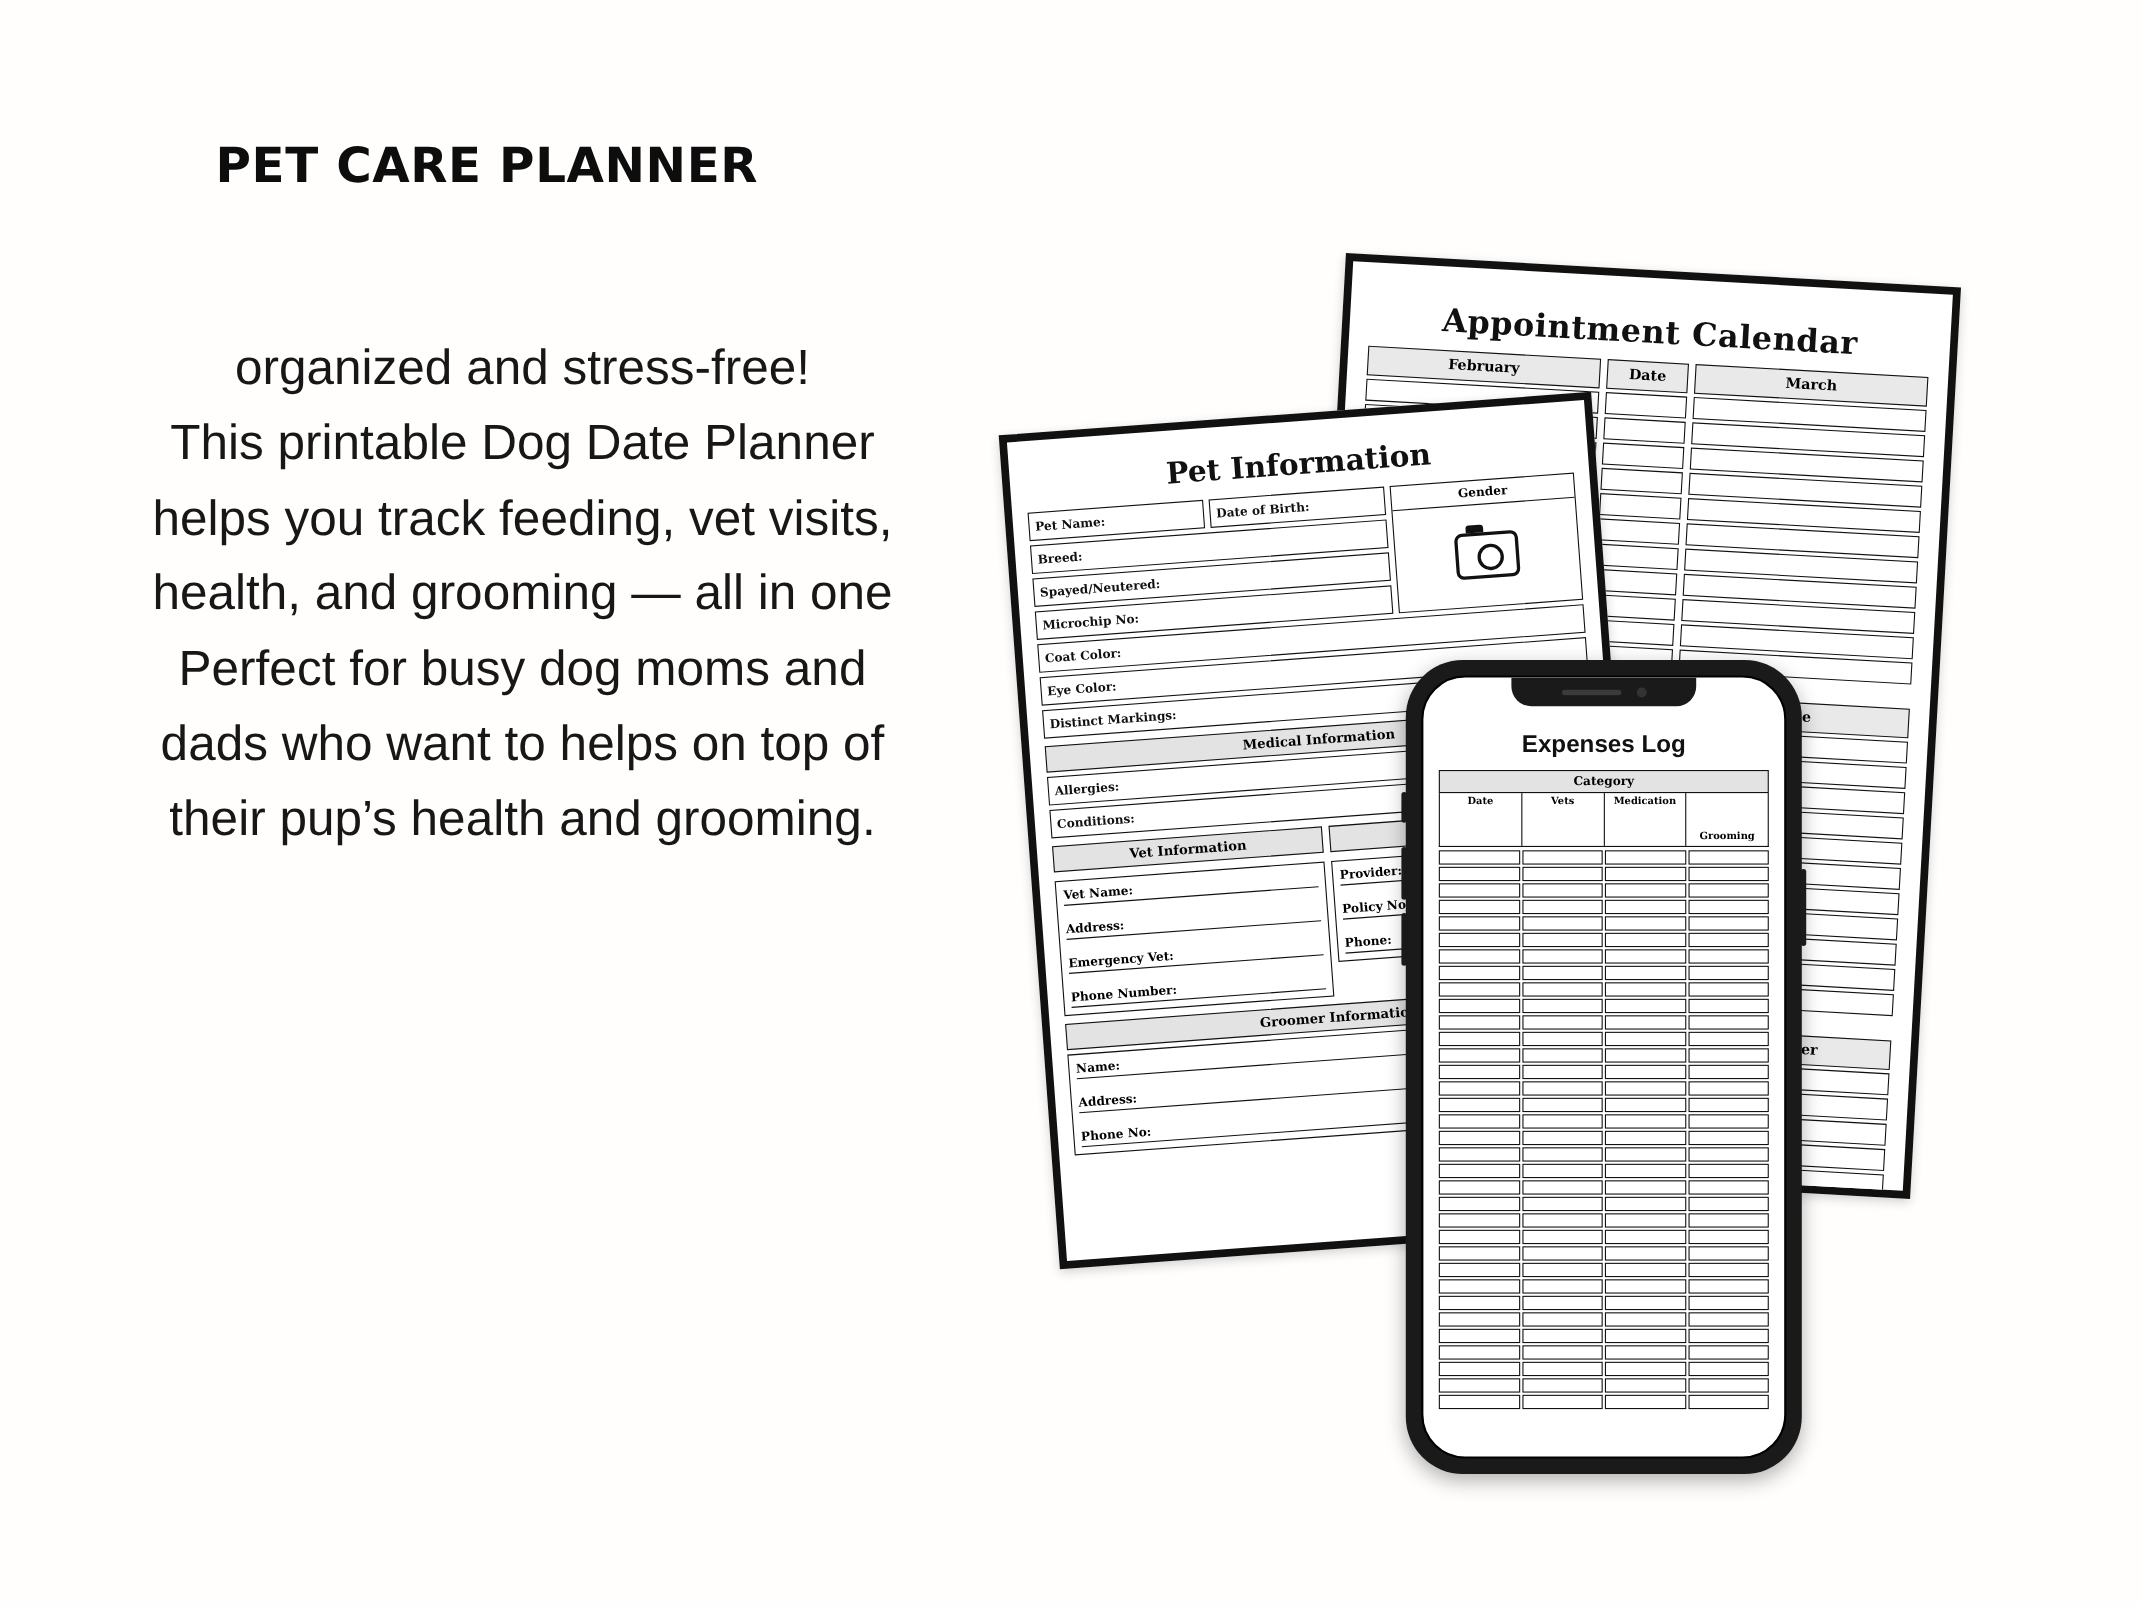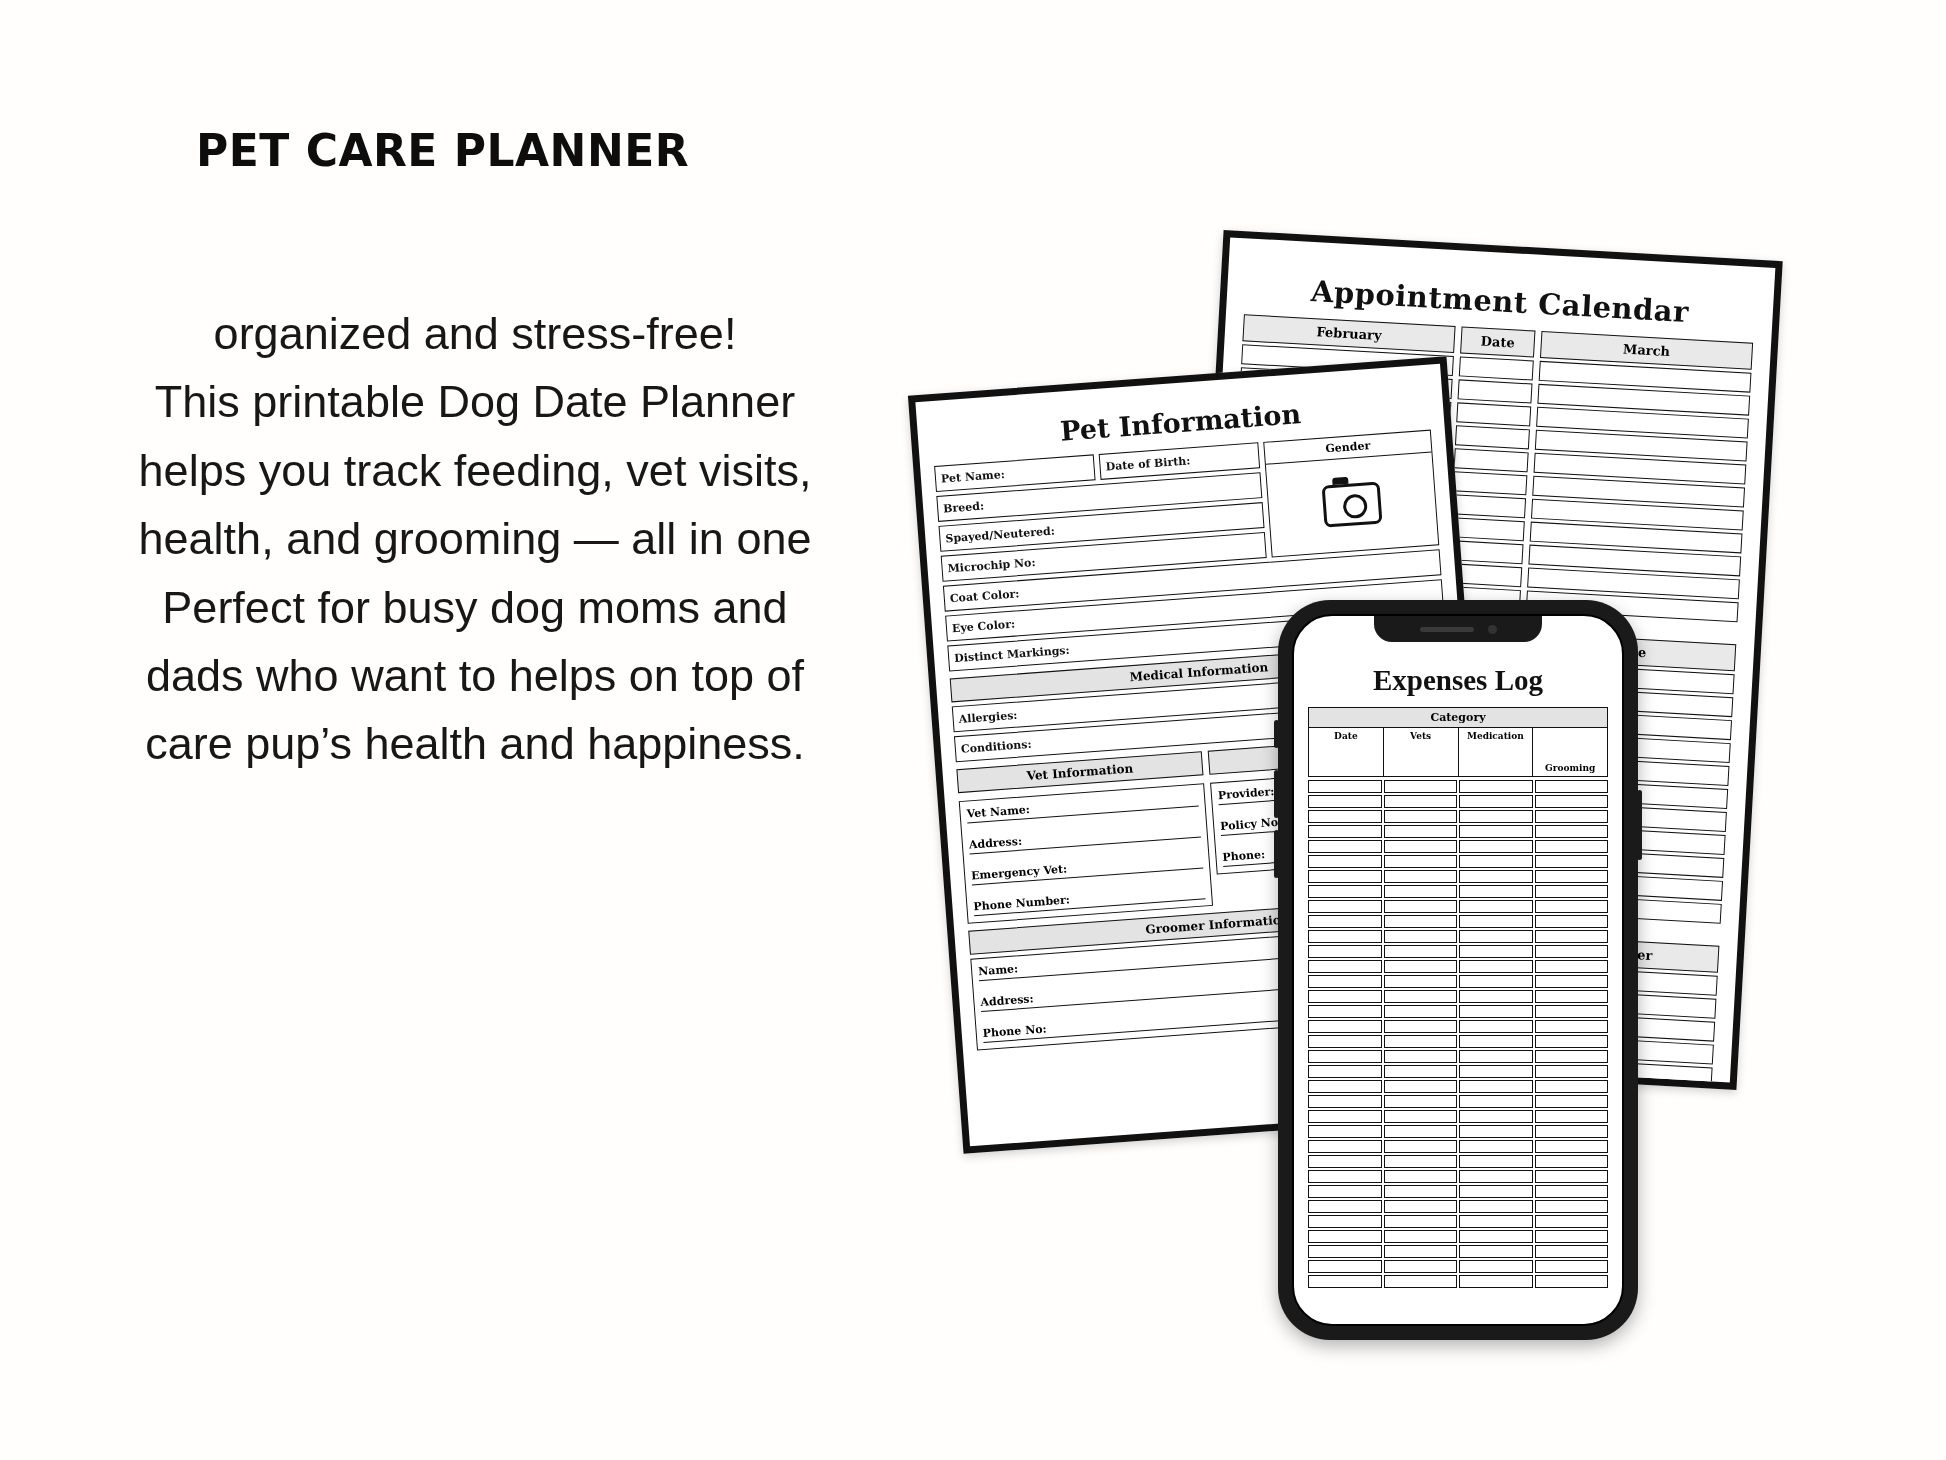--- a/index.html
+++ b/index.html
@@ -242,23 +242,23 @@
     background: #1a1a1a;
     border-radius: 3px;
   }
   #btn-silent { left: -4px; top: 120px; width: 5px; height: 28px; }
   #btn-volup { left: -4px; top: 170px; width: 5px; height: 48px; }
   #btn-voldn { left: -4px; top: 230px; width: 5px; height: 48px; }
   #btn-power { right: -4px; top: 190px; width: 5px; height: 70px; }
 
   #expenses-title {
     text-align: center;
-    font-family: Liberation Serif, serif;
-    font-weight: 700;
-    font-size: 29px;
+    font-family: Liberation Sans, sans-serif;
+    font-weight: 700;
+    font-size: 22px;
     margin: 48px 0 10px 0;
     color: #111;
   }
   .exp-wrap { padding: 0 14px; }
   .exp-cat {
     border: 1.5px solid #111;
     background: #e3e3e3;
     text-align: center;
     font-size: 11px;
     font-weight: 700;
@@ -302,21 +302,21 @@
 
   <div id="left-col">
     <div id="page-title">PET CARE PLANNER</div>
     <div id="description">
         <span class="ln">organized and stress-free!</span>
         <span class="ln">This printable Dog Date Planner</span>
         <span class="ln">helps you track feeding, vet visits,</span>
         <span class="ln">health, and grooming — all in one</span>
         <span class="ln">Perfect for busy dog moms and</span>
         <span class="ln">dads who want to helps on top of</span>
-        <span class="ln">care pup’s health and happiness.</span>
+        <span class="ln">their pup’s health and grooming.</span>
       </div>
   </div>
 
   <div class="sheet" id="calendar-sheet">
     <div class="sheet-title">Appointment Calendar</div>
     <div class="cal-block" id="cal-block-container">
         <div class="cal-row-head">
           <div class="cal-col-month">February</div>
           <div class="cal-col-date">Date</div>
           <div class="cal-col-month">March</div>

